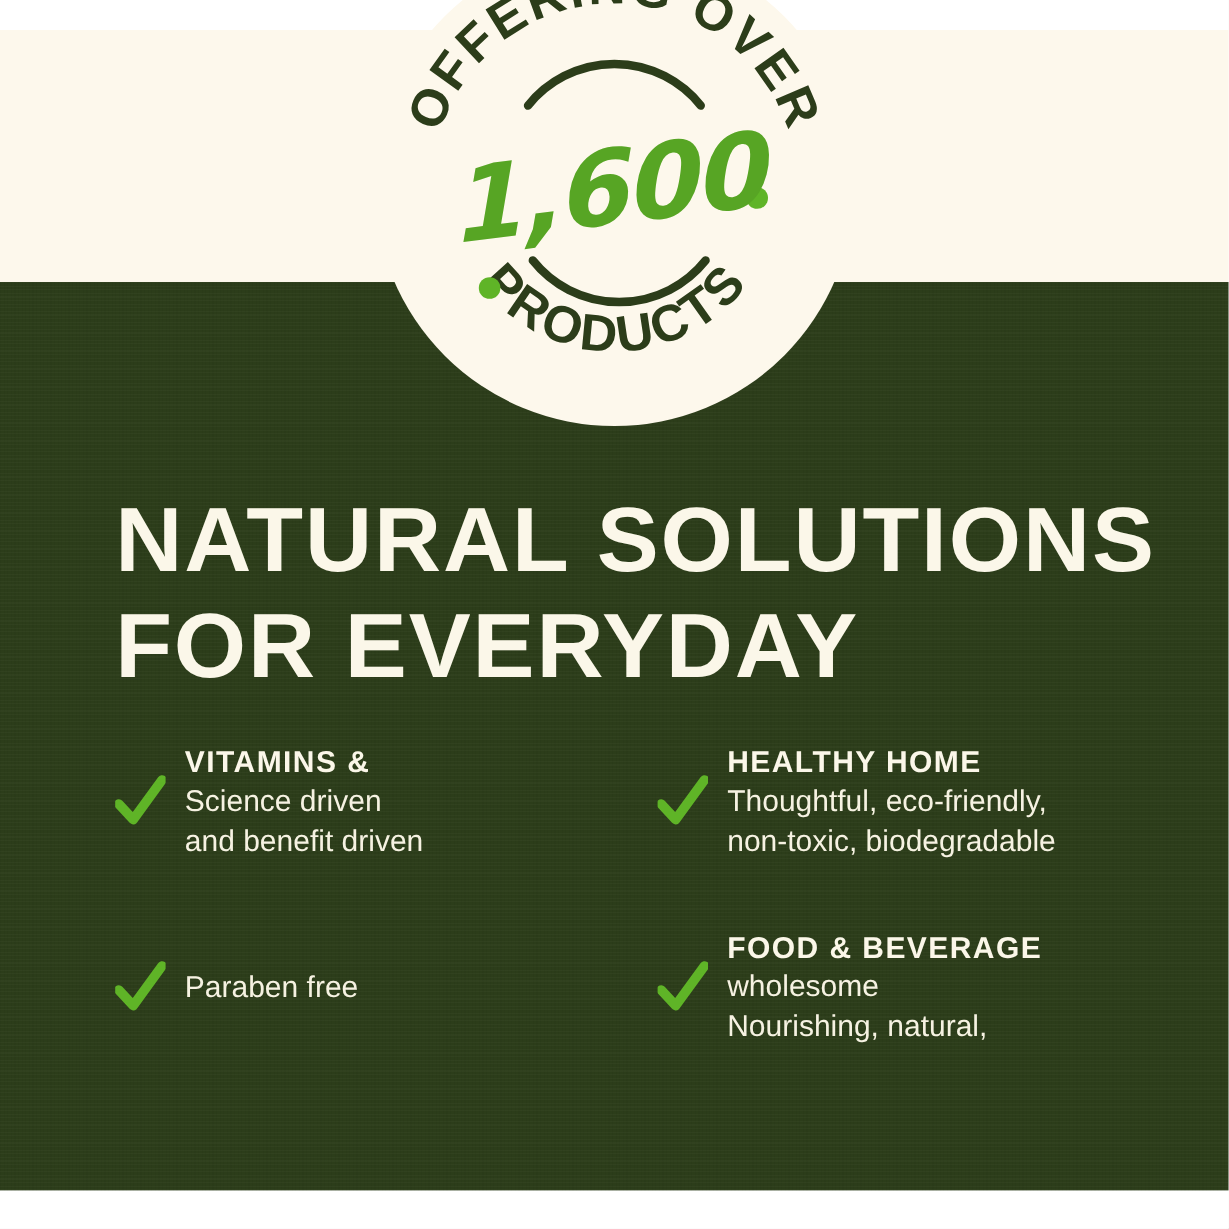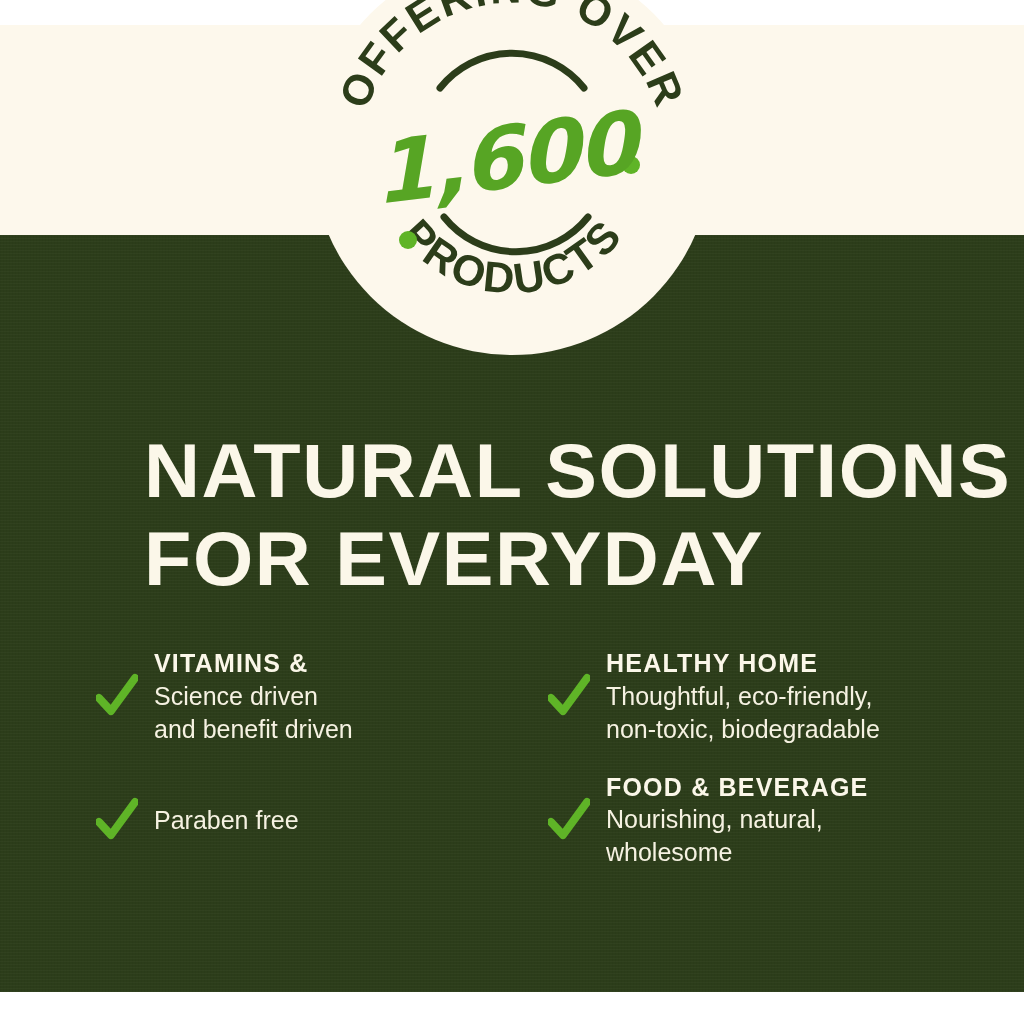--- a/index.html
+++ b/index.html
@@ -65,48 +65,47 @@
     color:#57a524;
     transform:rotate(-7deg) skewX(-6deg);
     display:block;
     line-height:1;
     margin-top:4px;
   }
 
   
   .headline{
     position:absolute;
-    left:96px; top:432px;
+    left:96px; top:412px;
     width:880px;
     z-index:5;
-    margin-left:48px;
   }
   .headline .line{
     display:block;
     font-family:"Liberation Sans", sans-serif;
     font-weight:700;
     font-size:76px;
     line-height:1.02;
     letter-spacing:1.5px;
     color:#fbf7e9;
     white-space:nowrap;
     transform:scaleX(1.02);
     transform-origin:left center;
   }
   .headline .line + .line{ margin-top:10px; }
 
   
   .features{
     position:absolute;
-    left:96px; top:648px;
+    left:96px; top:620px;
     width:900px;
     display:grid;
     grid-template-columns:452px 448px;
     grid-template-rows:auto auto;
-    row-gap:27px;
+    row-gap:58px;
     z-index:5;
   }
   .feature{
     display:flex;
     align-items:center;
     gap:16px;
   }
   .check{
     flex:0 0 auto;
     width:42px; height:46px;
@@ -206,19 +205,19 @@
         <span class="feature-desc">Paraben free</span>
       </div>
     </div>
 
     <div class="feature">
       <svg class="check" viewBox="0 0 42 46">
         <path d="M3 25 L15 38 L39 5" fill="none" stroke="#5fb427" stroke-width="8" stroke-linecap="round" stroke-linejoin="round"></path>
       </svg>
       <div class="feature-text">
         <span class="feature-title">FOOD &amp; BEVERAGE</span>
+        <span class="feature-desc">wholesome</span>
         <span class="feature-desc">Nourishing, natural,</span>
-        <span class="feature-desc">wholesome</span>
       </div>
     </div>
 
   </div>
 </div>
 
 </body></html>

